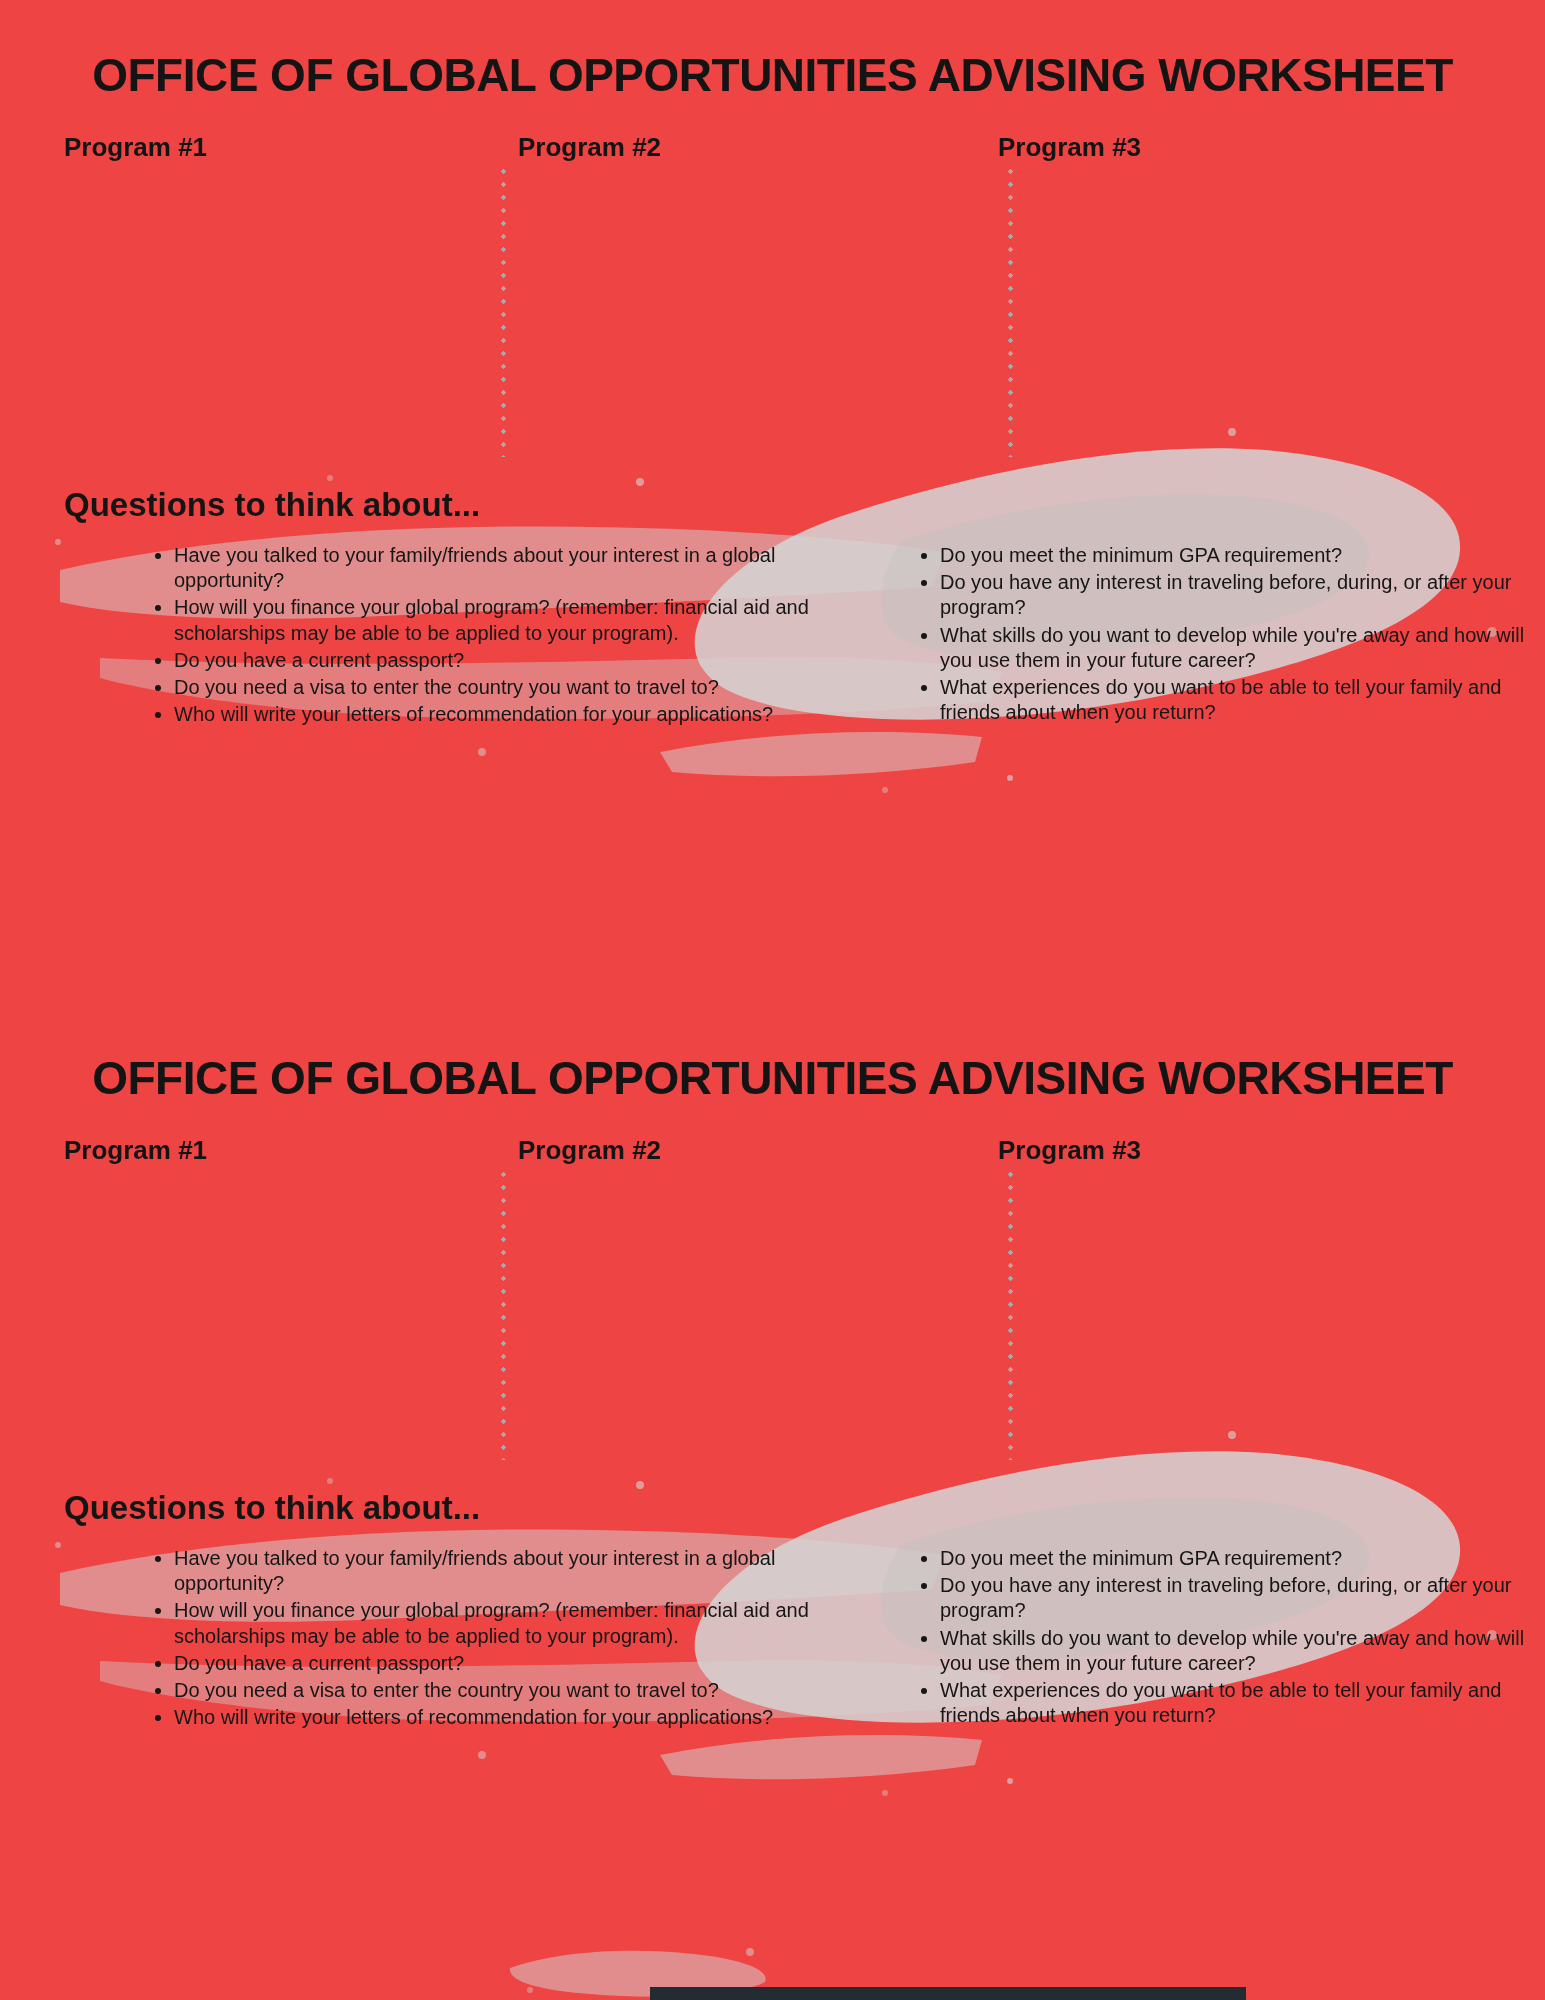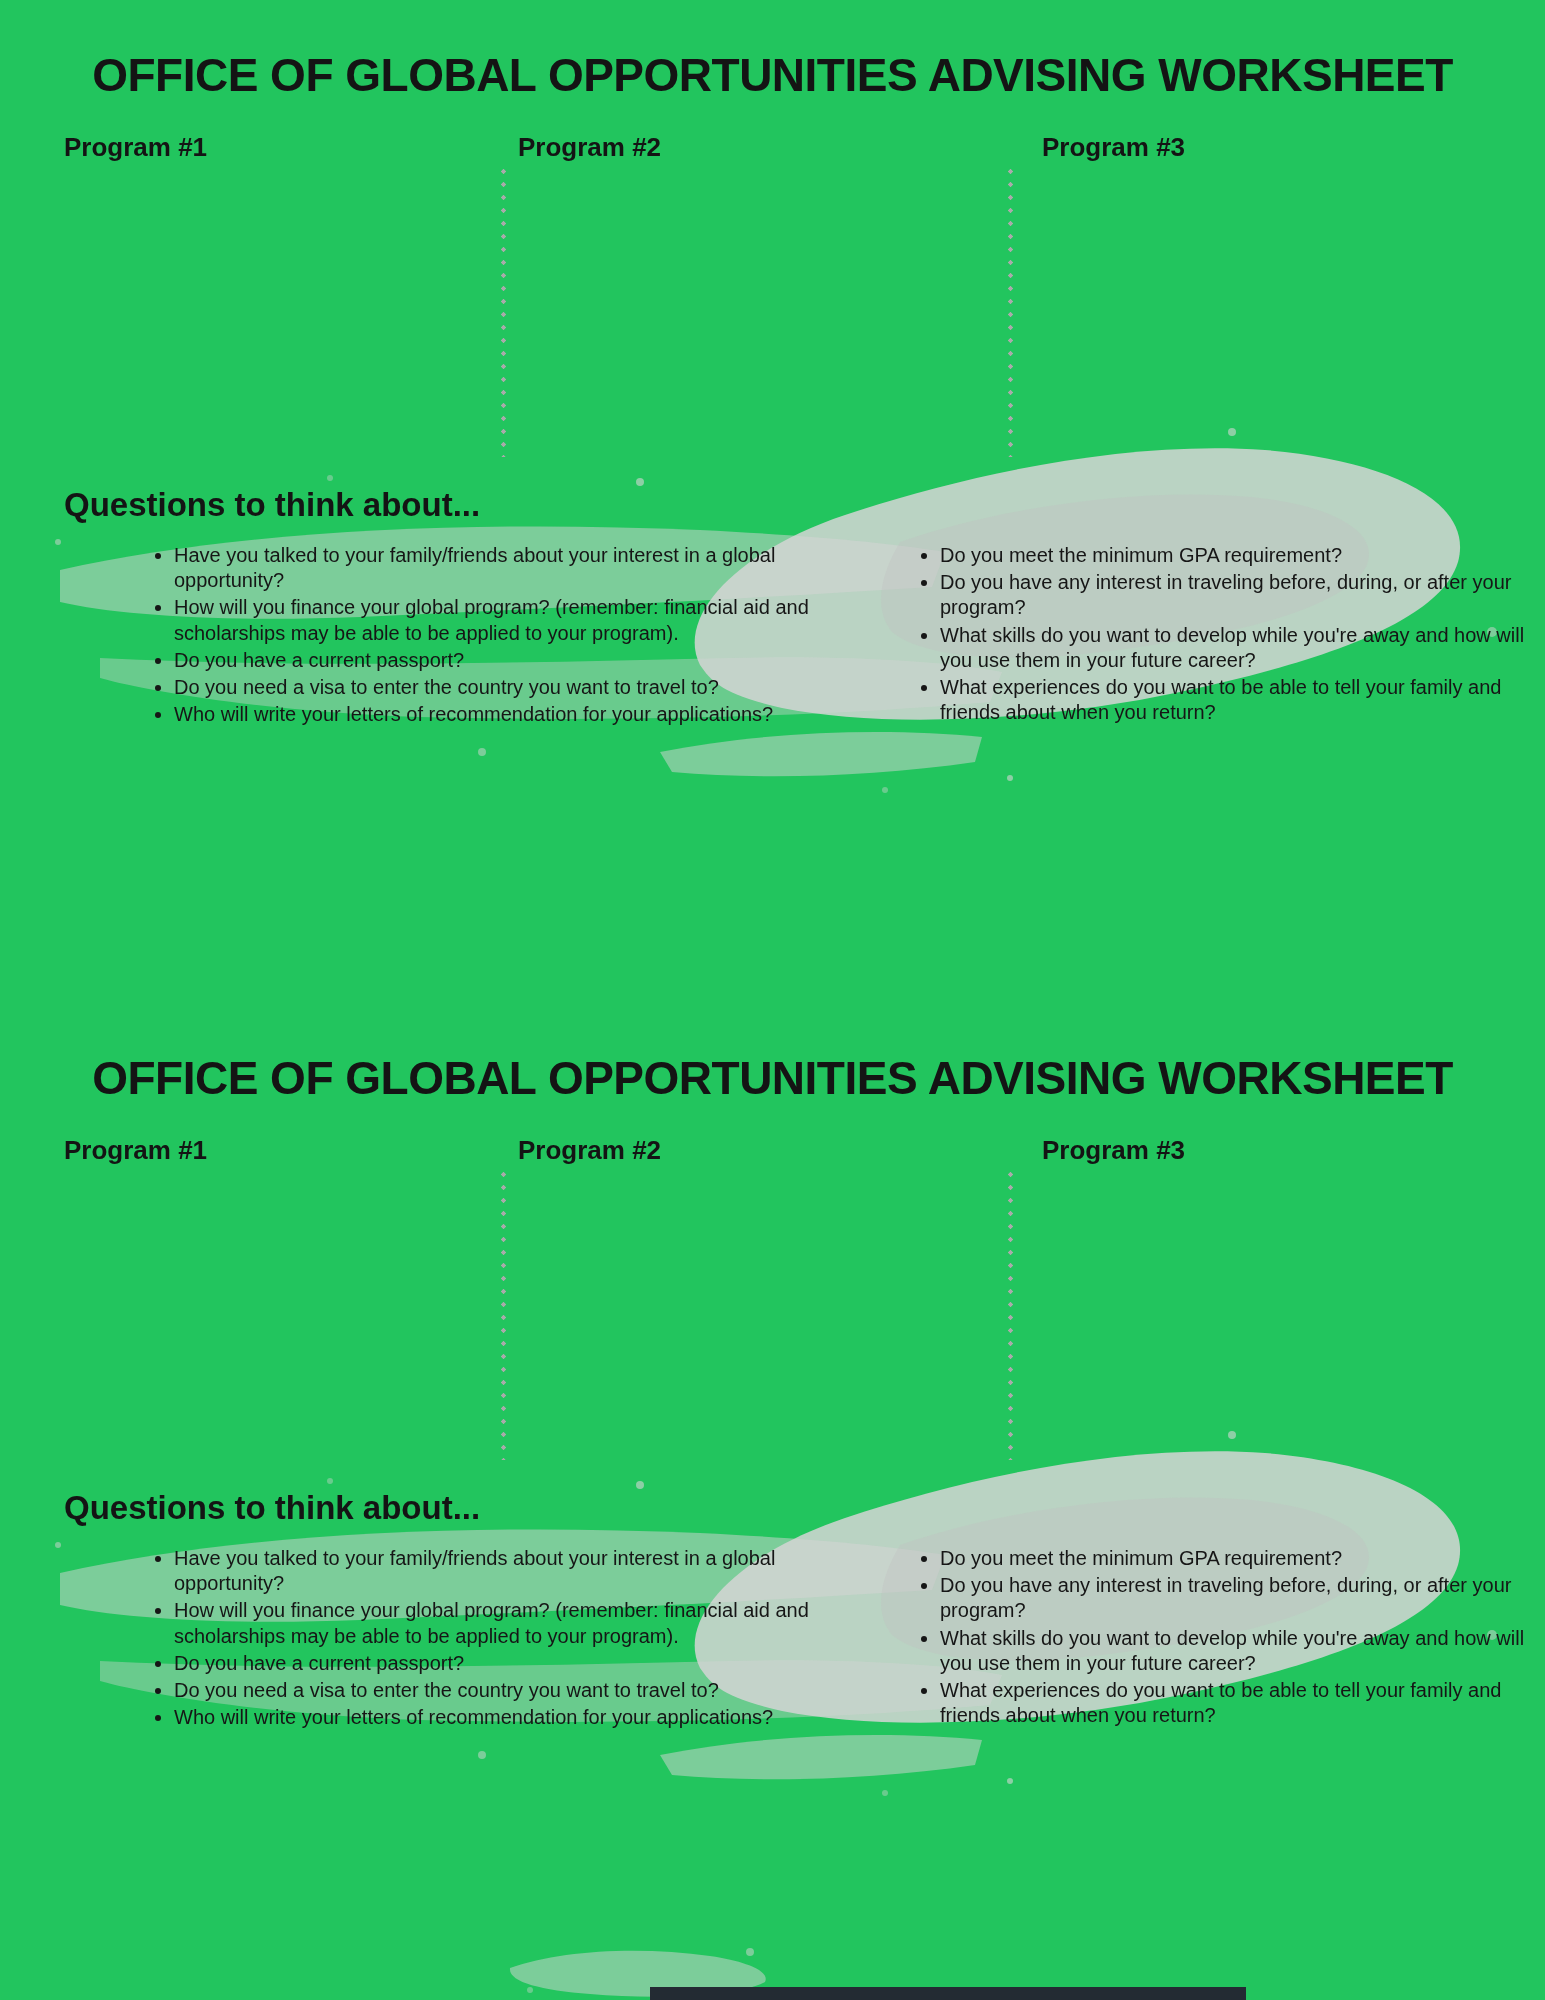--- a/index.html
+++ b/index.html
@@ -1,20 +1,20 @@
 <!DOCTYPE html>
 <html><head>
 <meta charset="utf-8">
 <style>
   html, body { margin: 0; padding: 0; background: #ffffff; }
   .canvas {
     position: relative;
     width: 1545px;
     height: 2000px;
-    background: #22c55e;
+    background: #ef4444;
     overflow: hidden;
     font-family: "Liberation Sans", sans-serif;
     color: #111111;
   }
   .sheet {
     position: absolute;
     left: 0;
     width: 1545px;
     height: 1000px;
   }
@@ -39,21 +39,21 @@
     position: absolute;
     top: 132px;
     margin: 0;
     font-size: 26px;
     font-weight: 800;
     color: #141414;
     z-index: 3;
   }
   .program-1 { left: 64px; }
   .program-2 { left: 518px; }
-  .program-3 { left: 1042px; }
+  .program-3 { left: 998px; }
 
   .write-area {
     position: absolute;
     top: 170px;
     height: 290px;
     z-index: 2;
   }
   .area-1 { left: 40px;   width: 440px; }
   .area-2 { left: 530px;  width: 450px; }
   .area-3 { left: 1036px; width: 470px; }

